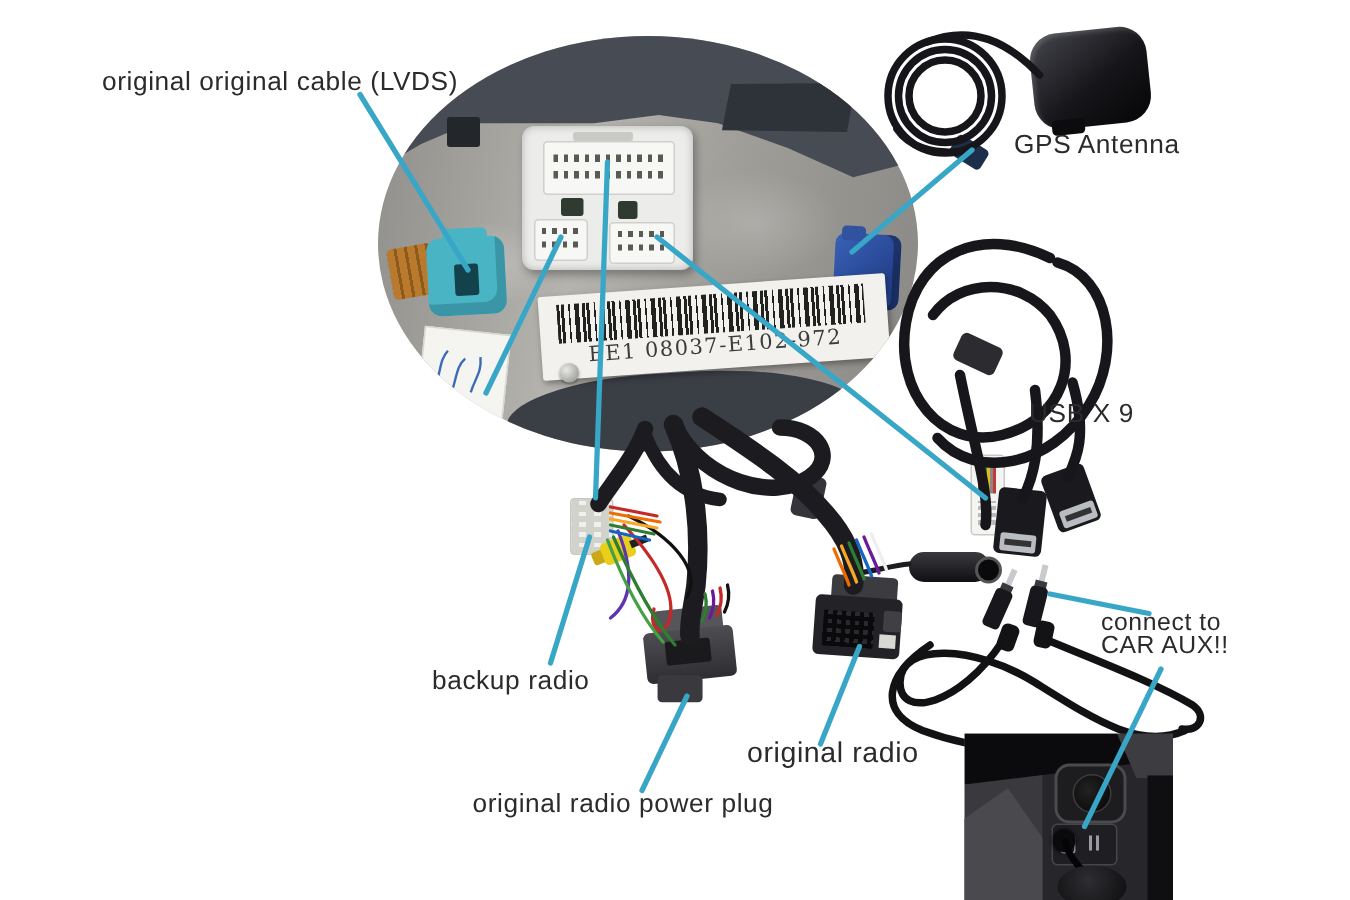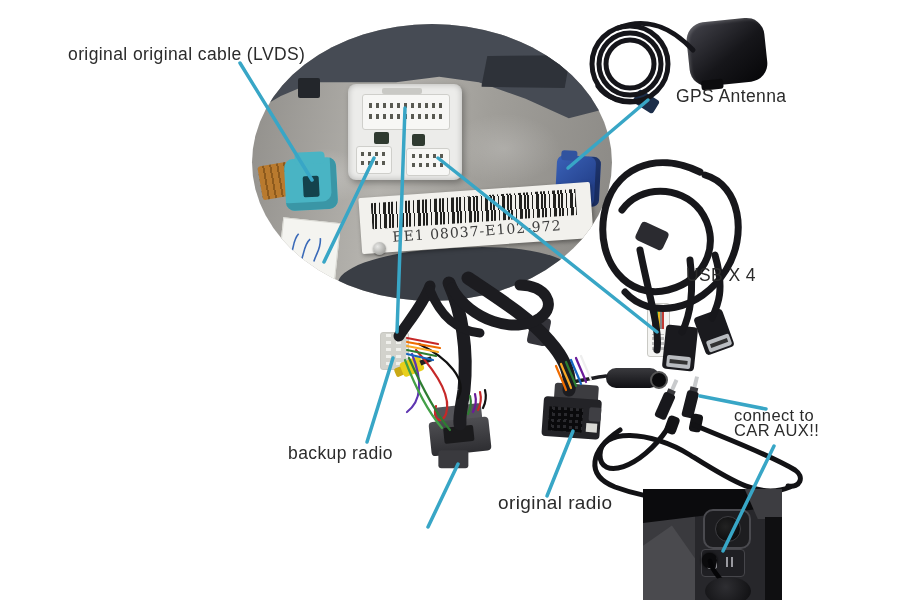--- a/index.html
+++ b/index.html
@@ -342,21 +342,22 @@
       <line x1="393" y1="358" x2="367" y2="442"></line>
       <line x1="458" y1="464" x2="428" y2="527"></line>
       <line x1="573" y1="431" x2="547" y2="496"></line>
       <line x1="700" y1="396" x2="766" y2="409"></line>
       <line x1="774" y1="446" x2="723" y2="551"></line>
     </g>
   </svg>
 
   <div class="label" style="left:68px;top:44px;">original original cable (LVDS)</div>
   <div class="label" style="left:652px;top:86px;margin-left:24px;">GPS Antenna</div>
-  <div class="label" style="left:686px;top:265px;">USB X 4</div>
+  <div class="label" style="left:686px;top:265px;">USB X 9</div>
   <div class="label" style="left:734px;top:408px;line-height:15px;font-size:16.5px;">
     <div>connect to</div>
     <div>CAR AUX!!</div>
   </div>
   <div class="label" style="left:288px;top:443px;">backup radio</div>
   <div class="label" style="left:498px;top:492px;font-size:19px;">original radio</div>
+  <div class="label" style="left:315px;top:525px;">original radio power plug</div>
 
 </div>
 
 </body></html>

